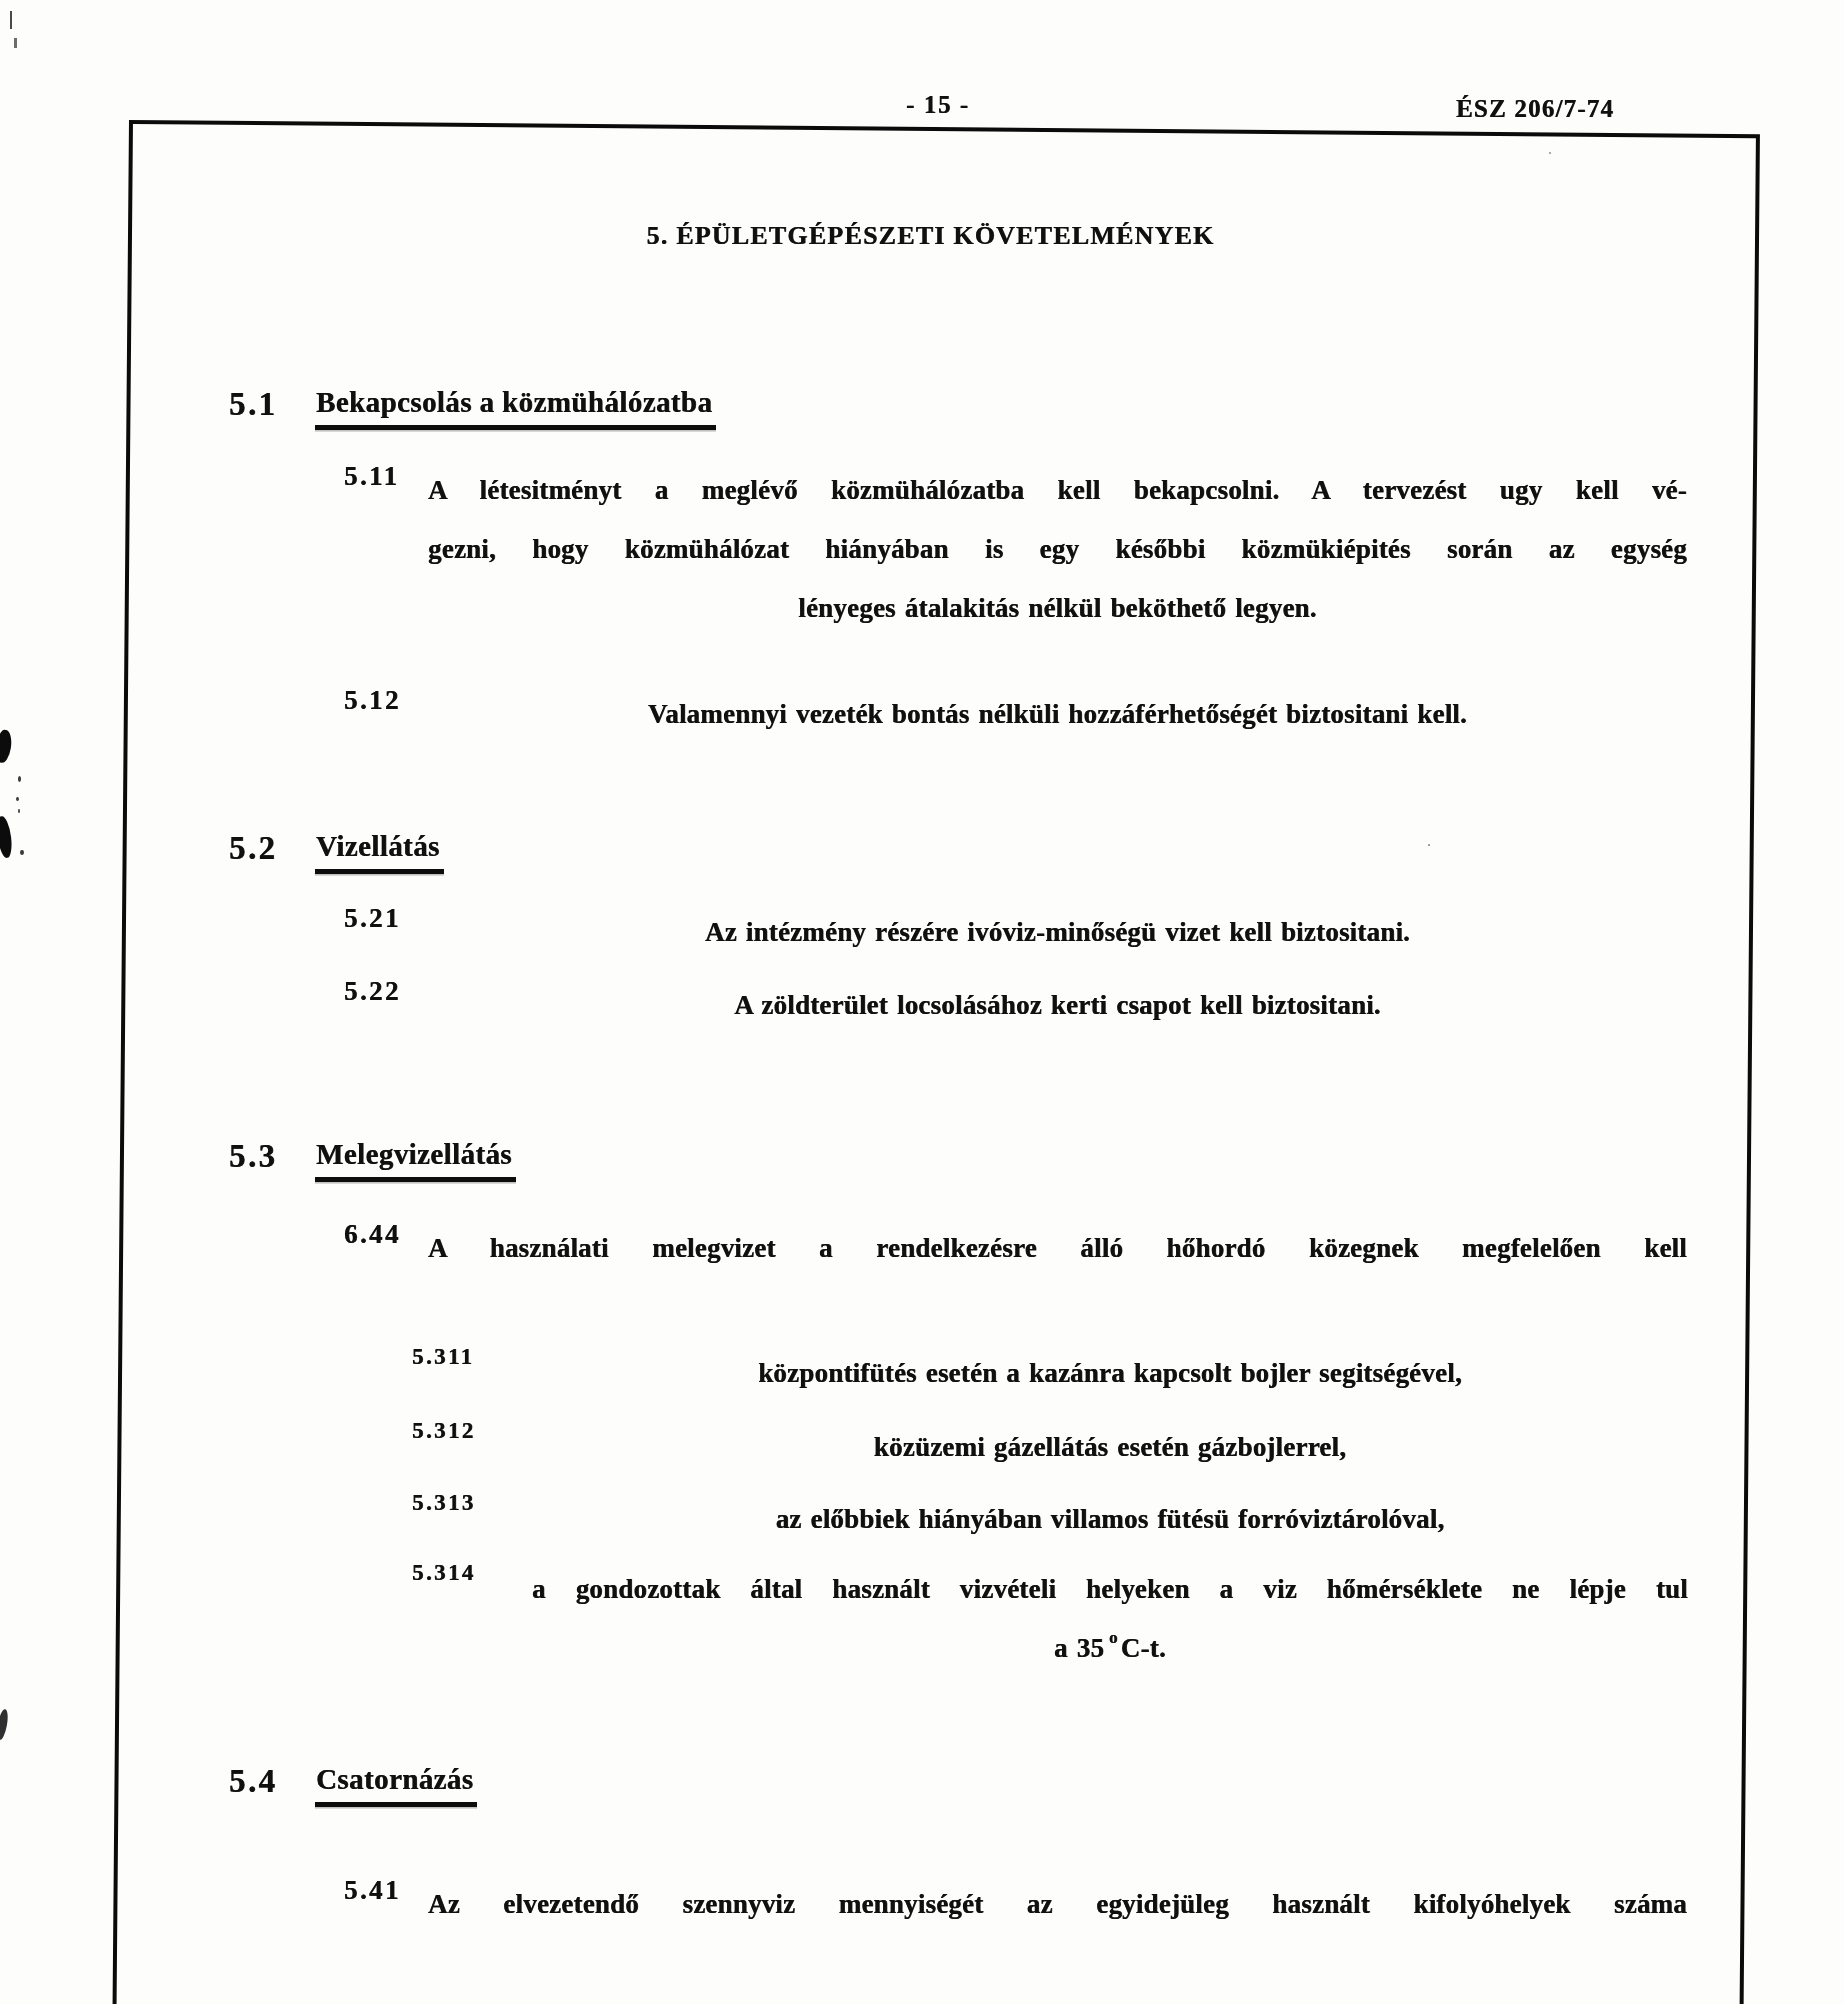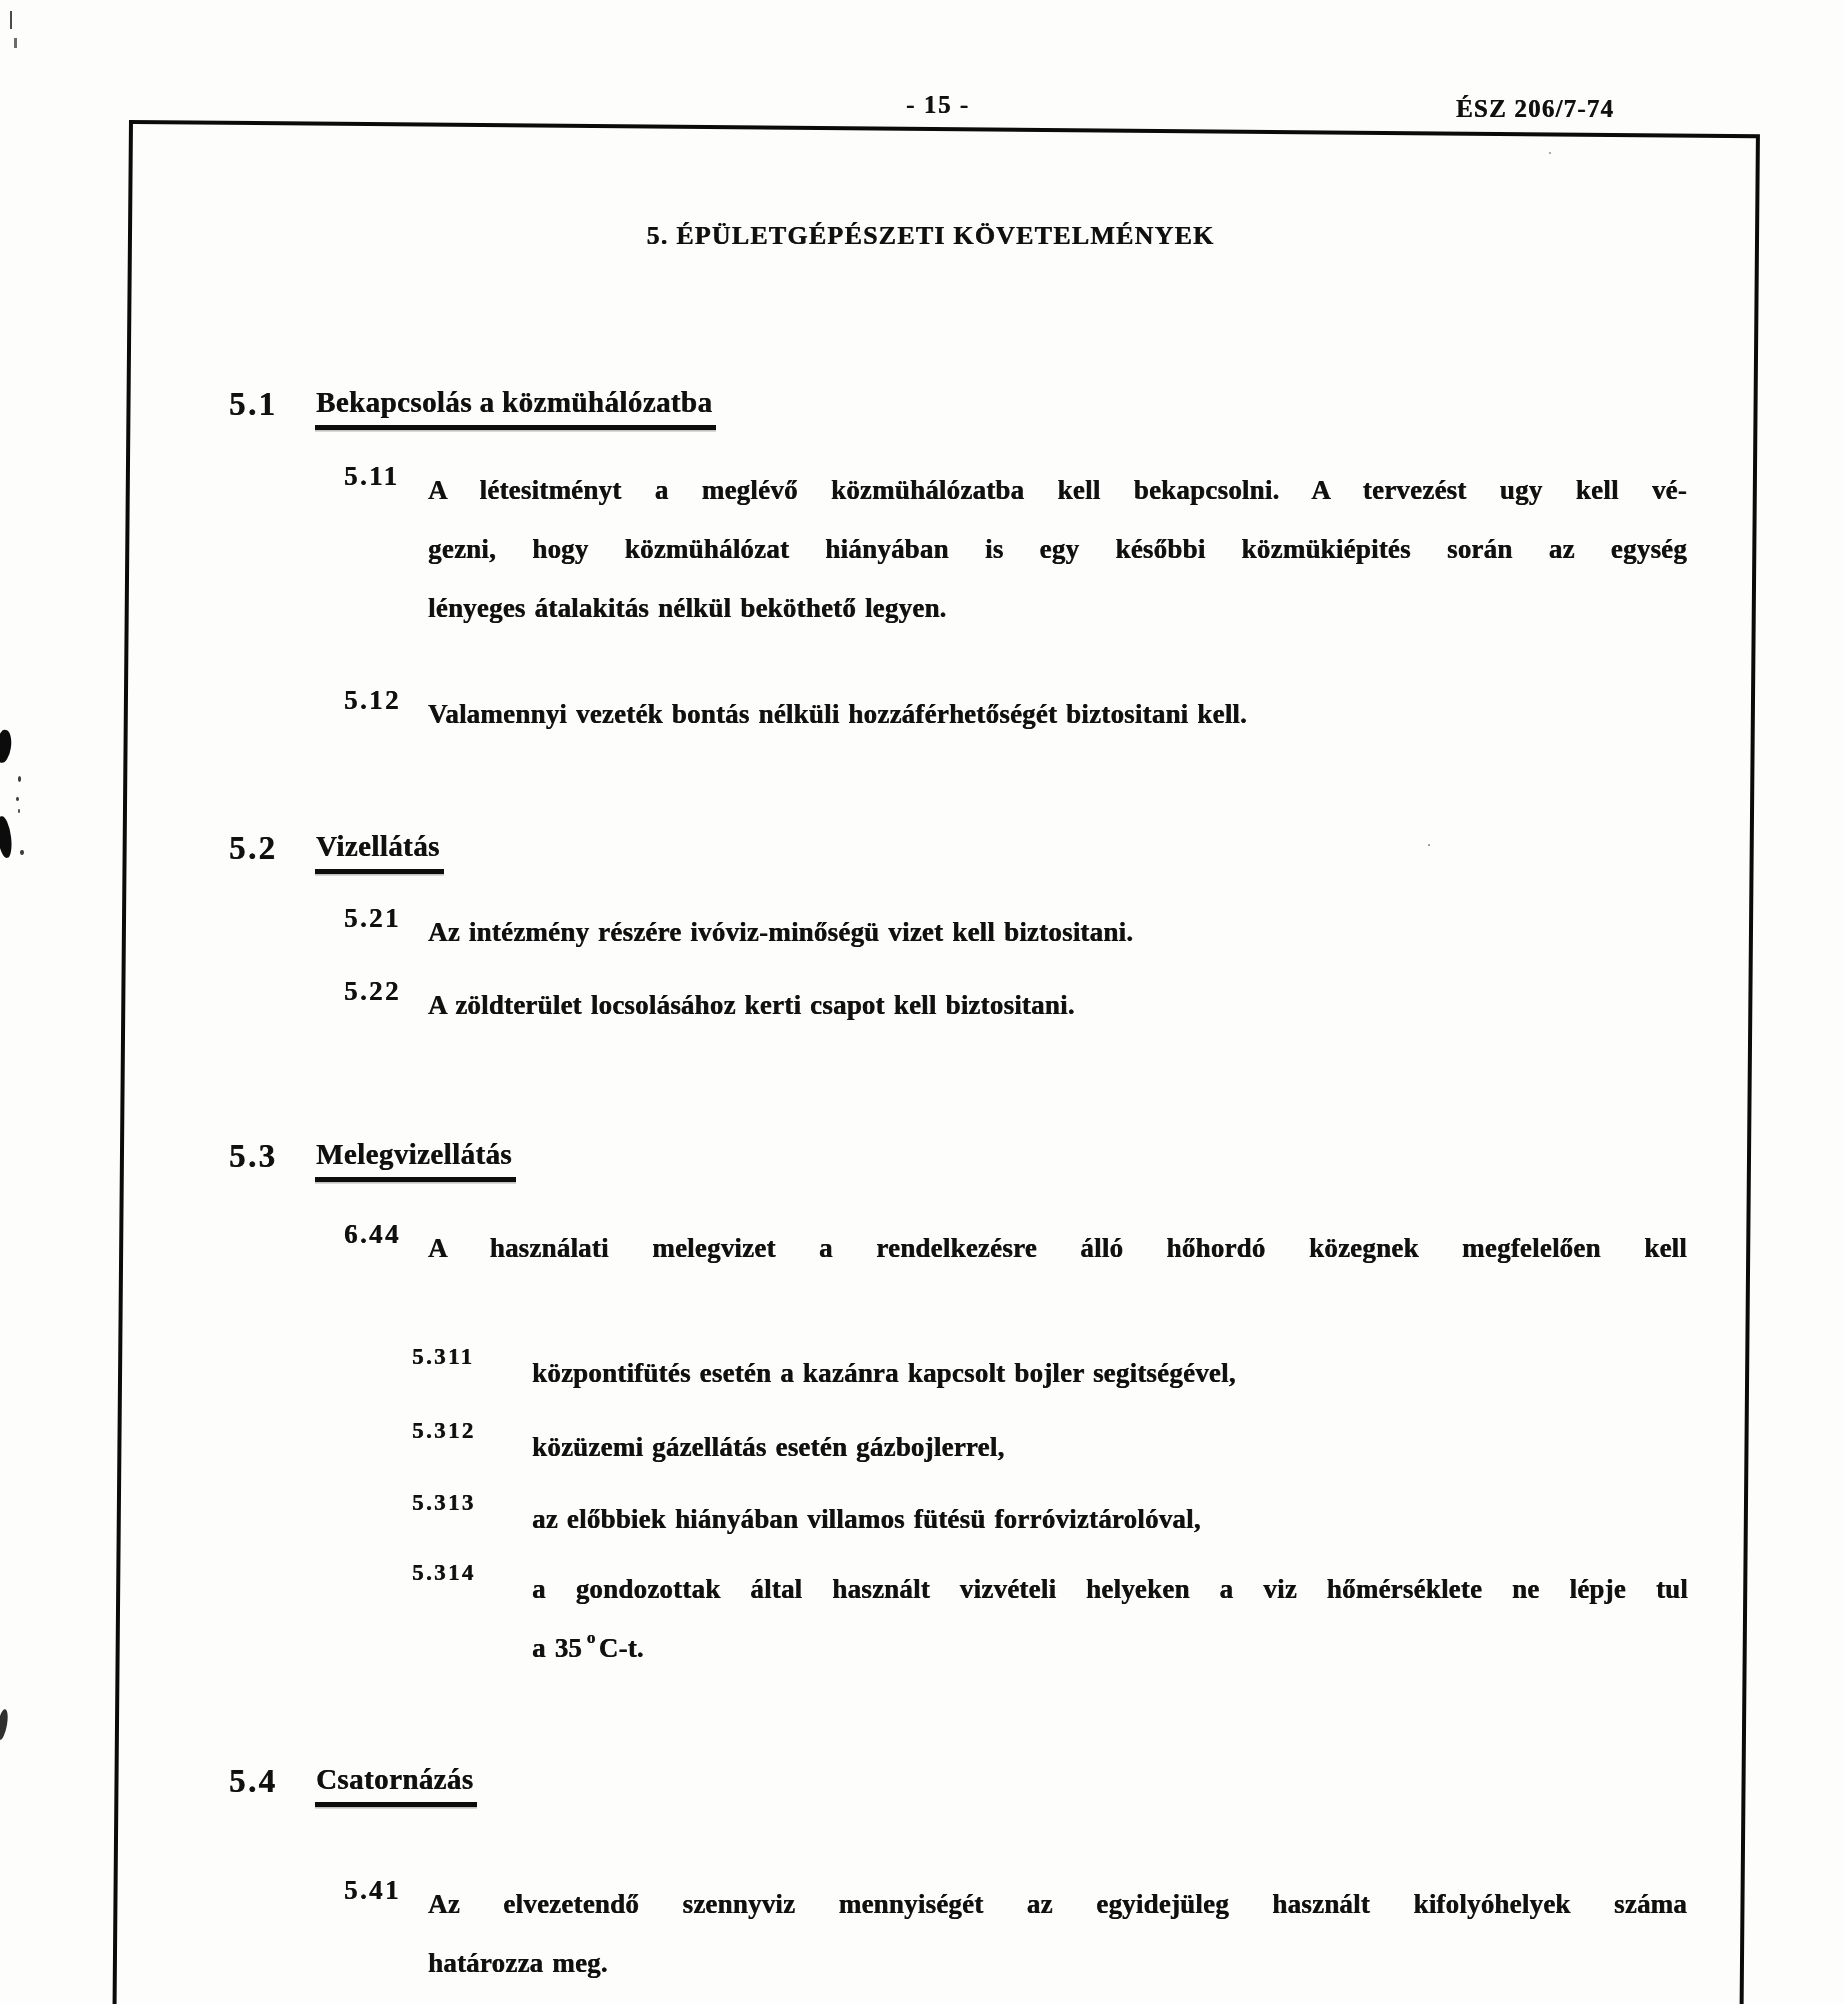--- a/index.html
+++ b/index.html
@@ -31,21 +31,21 @@
   .lbl1 { position:absolute; left:316px; font-size:29px; letter-spacing:0.4px; white-space:nowrap;
           border-bottom:5.6px solid #0d0d0d; padding:0 4px 6.4px 0.8px; margin-left:-0.8px;
           box-shadow:0 1.6px 0 0 rgba(15,15,15,.25); }
   .num2 { position:absolute; left:316px; font-size:27px; letter-spacing:2.4px; white-space:nowrap;margin-left:28px; }
   .txt2 { position:absolute; left:428px; width:1259px; font-size:27px; letter-spacing:0.2px; word-spacing:2px; line-height:59px; }
   .num3 { position:absolute; left:412px; font-size:23px; letter-spacing:2.4px; white-space:nowrap; }
   .txt3 { position:absolute; left:532px; width:1156px; font-size:27px; letter-spacing:0.2px; word-spacing:2px; line-height:59px; }
   .row  { position:absolute; left:0; top:0; width:1845px; height:0; }
   .line {}
   .line.j { text-align:justify; text-align-last:justify; }
-  .line.nw { white-space:nowrap; }
+  .line.nw { white-space:nowrap;text-align:center; }
   .sup { font-size:17px; position:relative; top:-14.4px; margin:0 3.2px 0 4.8px; }
 
   
   .art { position:absolute; background:#0c0c0c; }
   .blob1 { left:-3.2px;  top:730px; width:14.4px; height:33px;  border-radius:40% 60% 55% 45%; transform:rotate(9deg); }
   .blob2 { left:-1.6px;  top:816px; width:13px; height:42px; border-radius:46% 54% 50% 50%; transform:rotate(-7deg); }
   .blob3 { left:-2.4px;  top:1709px; width:8.8px; height:30.5px;  border-radius:50%; transform:rotate(10deg); opacity:.85; }
   .dot   { border-radius:50%; }
   .d1 { left:17.6px; top:776px; width:3.2px;  height:5.6px; opacity:.8; }
   .d2 { left:16.4px; top:797px; width:2.8px;  height:4px; opacity:.8; }
@@ -165,21 +165,20 @@
 
   <div class="row" style="top:1763px">
     <span class="num1 t">5.4</span>
     <span class="lbl1 t">Csatornázás</span>
   </div>
 
   <div class="row" style="top:1875px">
     <span class="num2 t">5.41</span>
     <div class="txt2 t">
       <div class="line j">Az elvezetendő szennyviz mennyiségét az egyidejüleg használt kifolyóhelyek száma</div>
-      <div class="line nw">határozza meg.</div>
     </div>
   </div>
 
   <div class="row" style="top:2021px">
     
     
   </div>
 
   <div class="row" style="top:2110px">
     

